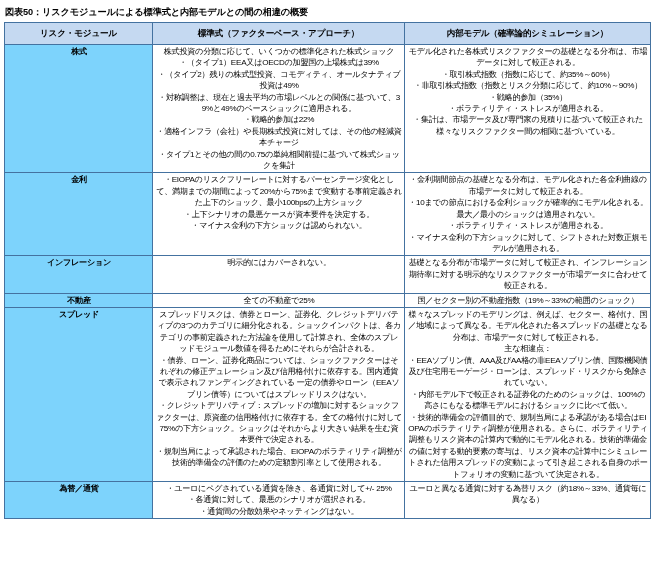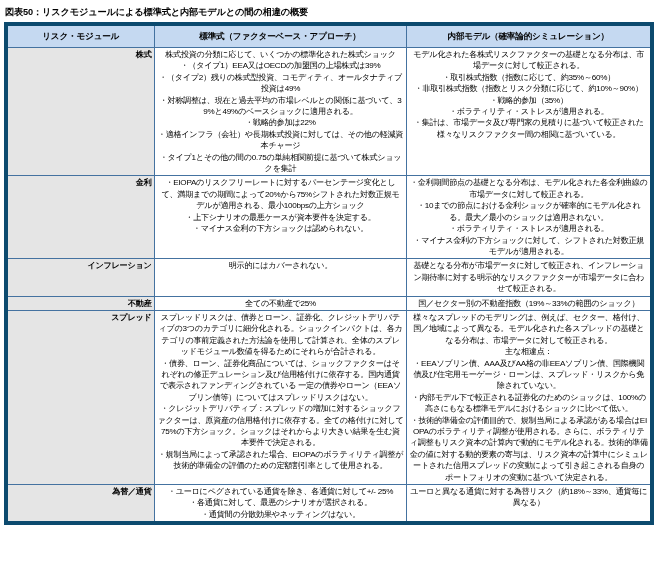--- a/index.html
+++ b/index.html
@@ -26,21 +26,21 @@
     font-weight: bold;
     line-height: 14px;
     letter-spacing: -0.15px;
     margin: 1px 0 3px 1px;
     white-space: nowrap;
   }
   table.matrix {
     border-collapse: collapse;
     table-layout: fixed;
     width: 646px;
-    border: 4px solid #0c4a6e;
+    border: 1px solid #0c4a6e;
   }
   table.matrix col.c-module { width: 148px; }
   table.matrix col.c-standard { width: 252px; }
   table.matrix col.c-internal { width: 246px; }
 
   table.matrix th, table.matrix td {
     border: 1px solid #4472a0;
     vertical-align: top;
     padding: 1px 2px 1px 3px;
     font-size: 8.1px;
@@ -53,22 +53,22 @@
     background: #c5d9f1;
     text-align: center;
     vertical-align: middle;
     font-weight: bold;
     font-size: 8.6px;
     height: 17px;
     padding: 2px 3px;
     letter-spacing: -0.2px;
   }
   td.module-cell {
-    background: #e5e5e5;
-    text-align: right;
+    background: #7dd3fc;
+    text-align: center;
     vertical-align: middle;
     font-weight: bold;
     font-size: 8.4px;
     letter-spacing: -0.2px;
     padding: 2px 3px;
   }
   td.body-cell {
     background: #ffffff;
   }
   .cell-lines p {
@@ -120,21 +120,21 @@
               <p>・戦略的参加（35%）</p>
               <p>・ボラティリティ・ストレスが適用される。</p>
               <p>・集計は、市場データ及び専門家の見積りに基づいて較正された様々なリスクファクター間の相関に基づいている。</p>
             </div>
           </td>
         </tr>
         <tr>
           <td class="module-cell">金利</td>
           <td class="body-cell">
             <div class="cell-lines">
-              <p>・EIOPAのリスクフリーレートに対するパーセンテージ変化として、満期までの期間によって20%から75%シフトされた対数正規モデルが適用される、最小100bpsの上方ショック</p>
+              <p>・EIOPAのリスクフリーレートに対するパーセンテージ変化として、満期までの期間によって20%から75%まで変動する事前定義された上下のショック、最小100bpsの上方ショック</p>
               <p>・上下シナリオの最悪ケースが資本要件を決定する。</p>
               <p>・マイナス金利の下方ショックは認められない。</p>
             </div>
           </td>
           <td class="body-cell">
             <div class="cell-lines">
               <p>・金利期間節点の基礎となる分布は、モデル化された各金利曲線の市場データに対して較正される。</p>
               <p>・10までの節点における金利ショックが確率的にモデル化される。最大／最小のショックは適用されない。</p>
               <p>・ボラティリティ・ストレスが適用される。</p>
               <p>・マイナス金利の下方ショックに対して、シフトされた対数正規モデルが適用される。</p>

